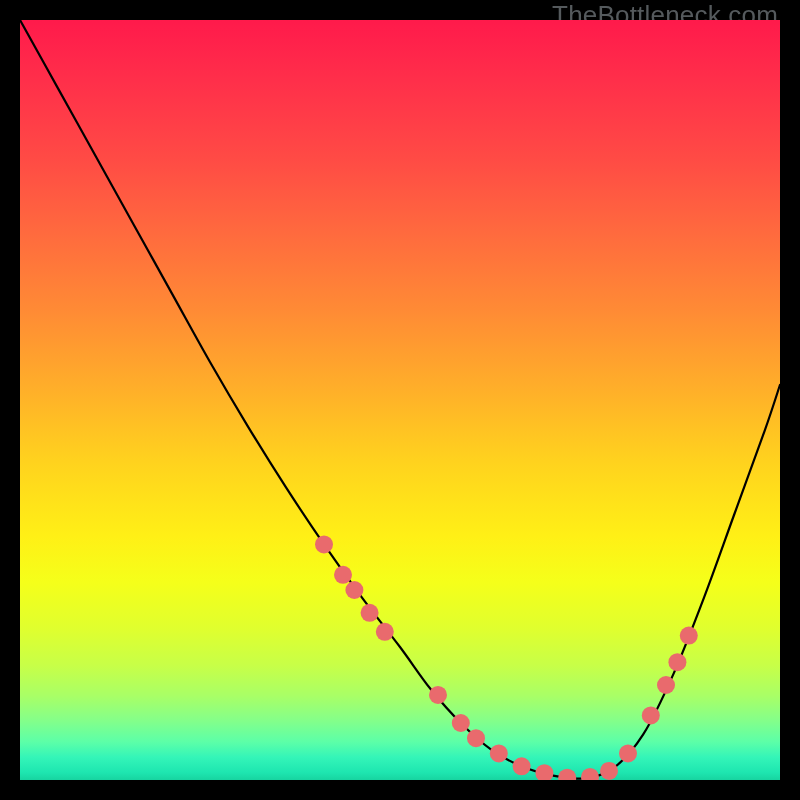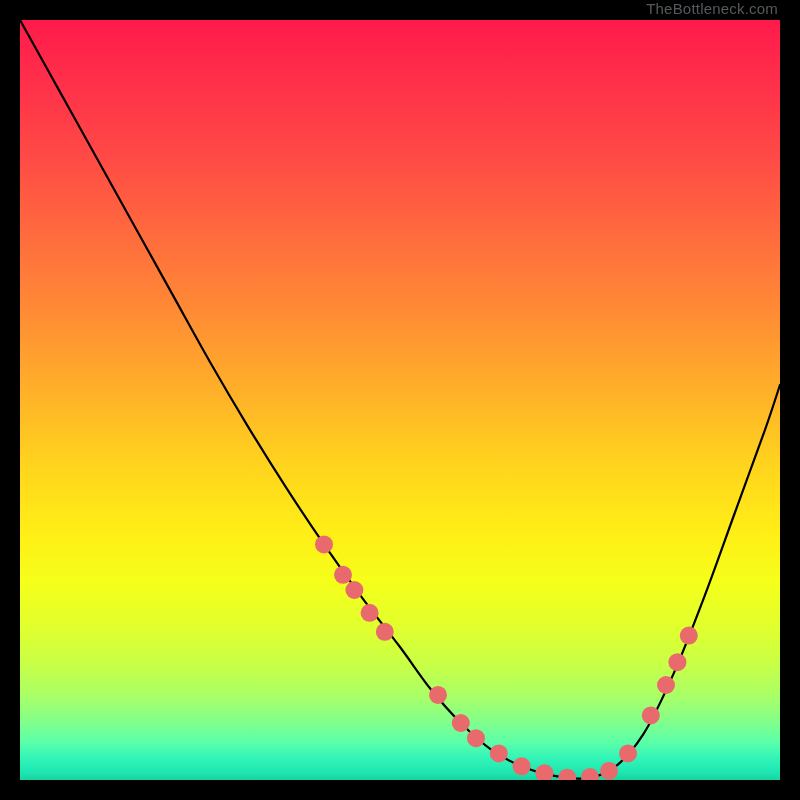--- a/index.html
+++ b/index.html
@@ -51,21 +51,21 @@
     top: 0;
     width: 760px;
     height: 760px;
     display: block;
   }
   .watermark {
     position: absolute;
     top: 0;
     right: 22px;
     color: #555a5d;
-    font-size: 15px;
+    font-size: 26px;
     font-weight: 400;
     letter-spacing: 0.2px;
     user-select: none;
   }
 </style>
 </head>
 <body>
 
 <div class="frame">
 

